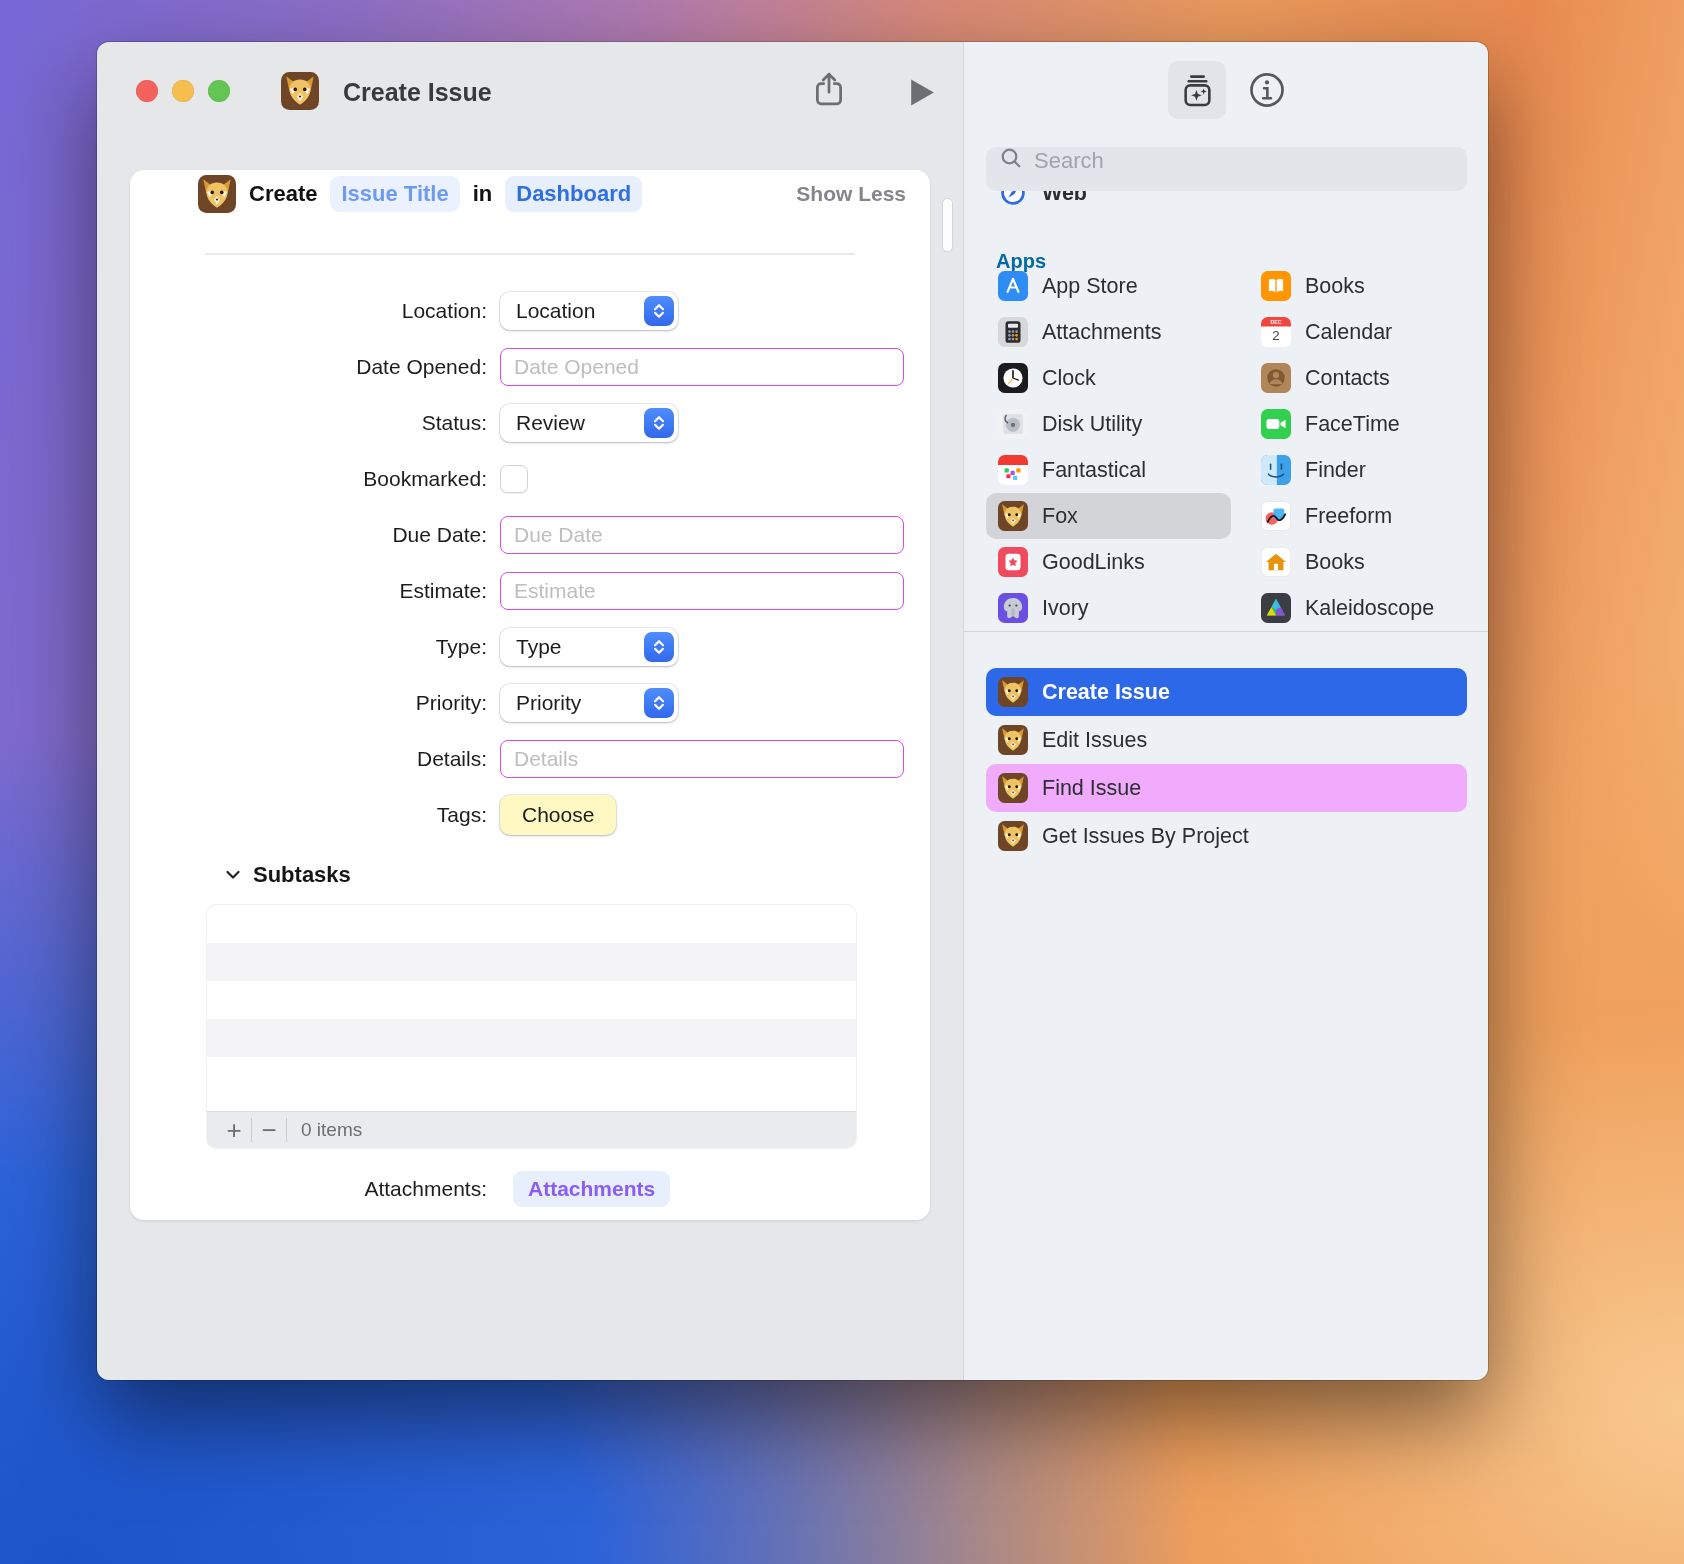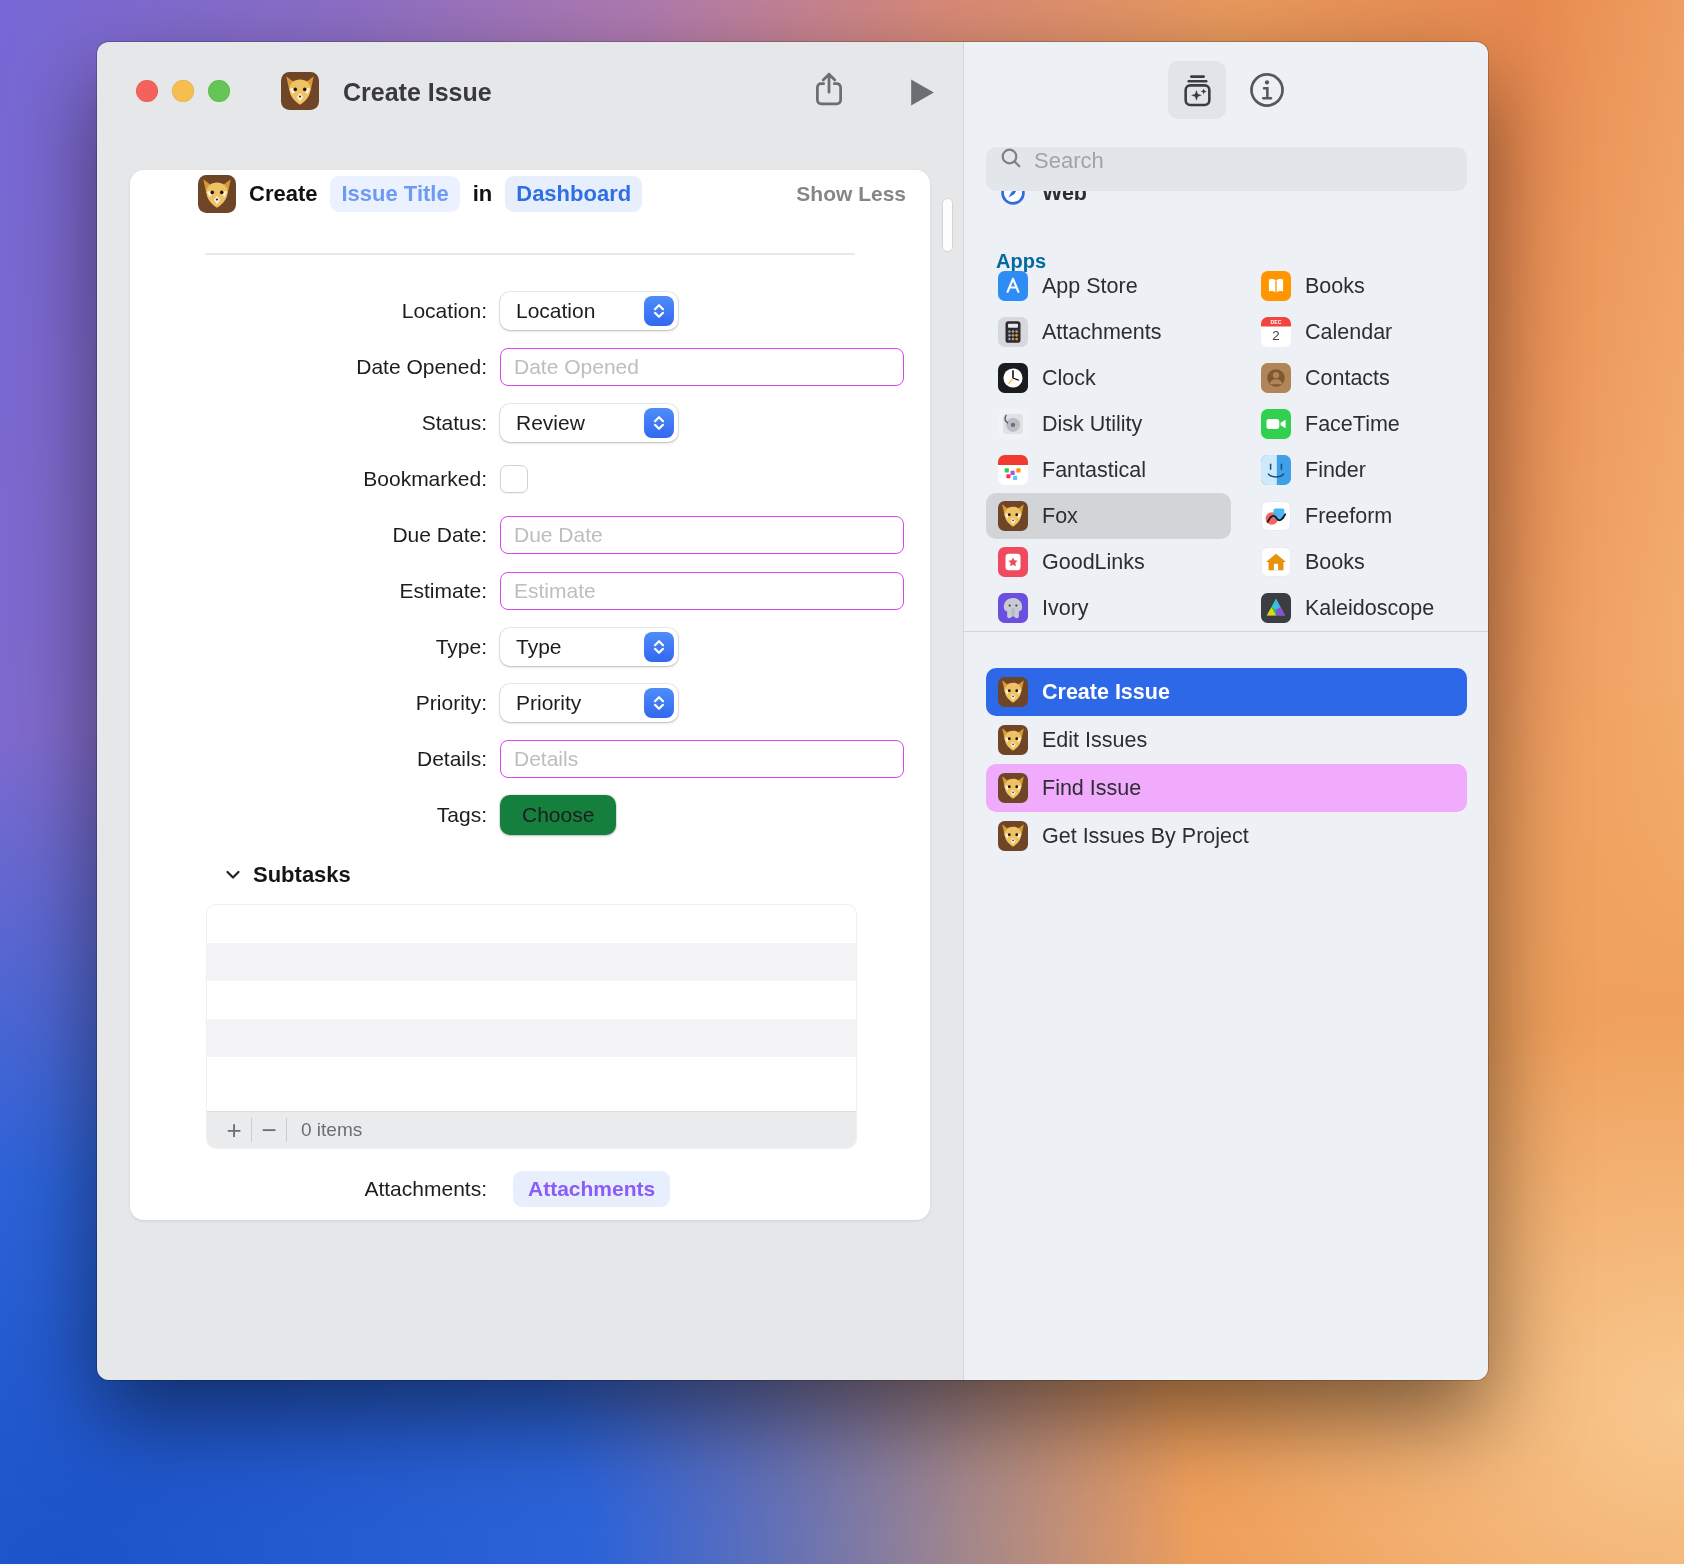--- a/index.html
+++ b/index.html
@@ -51,21 +51,21 @@
     box-shadow:0 0 0 1px rgba(0,0,0,.07),0 1px 2.5px rgba(0,0,0,.22);}
   .dd-text{flex:1;padding-left:16px;font-size:21px;color:#1d1d1f;}
   .spinner{width:30px;height:30px;margin-right:4px;border-radius:8px;
     background:linear-gradient(#4e8dfa,#3268ee);display:flex;align-items:center;justify-content:center;}
   .spinner svg{width:18px;height:18px;}
   .text-input{width:404px;height:38px;border:1px solid #d946ef;border-radius:8px;background:#fff;
     font-family:inherit;font-size:21px;color:#1d1d1f;padding:0 13px;box-sizing:border-box;outline:none;}
   .text-input::placeholder{color:#bdbdc2;}
   .checkbox{width:26px;height:26px;background:#fff;border:1px solid #d2d2d6;border-radius:7px;
     box-shadow:0 1px 1px rgba(0,0,0,.06);}
-  .push-btn{height:40px;padding:0 22px;background:#15803d;border-radius:10px;display:flex;align-items:center;
+  .push-btn{height:40px;padding:0 22px;background:#fef9c3;border-radius:10px;display:flex;align-items:center;
     font-size:21px;color:#1d1d1f;box-shadow:0 0 0 1px rgba(0,0,0,.07),0 1px 2.5px rgba(0,0,0,.22);}
 
   .subtasks-header{position:absolute;left:95px;top:692px;display:flex;align-items:center;gap:12px;}
   .subtasks-header svg{width:16px;height:14px;}
   .subtasks-title{font-size:22px;font-weight:600;color:#161618;}
   .subtasks-table{position:absolute;left:77px;top:735px;width:649px;height:243px;border-radius:9px;overflow:hidden;
     box-shadow:0 0 0 1px rgba(0,0,0,.06);background:#fff;}
   .st-row{height:38px;}
   .st-row:nth-child(even){background:#f4f4f6;}
   .st-partial{height:16px;background:#fff;}

